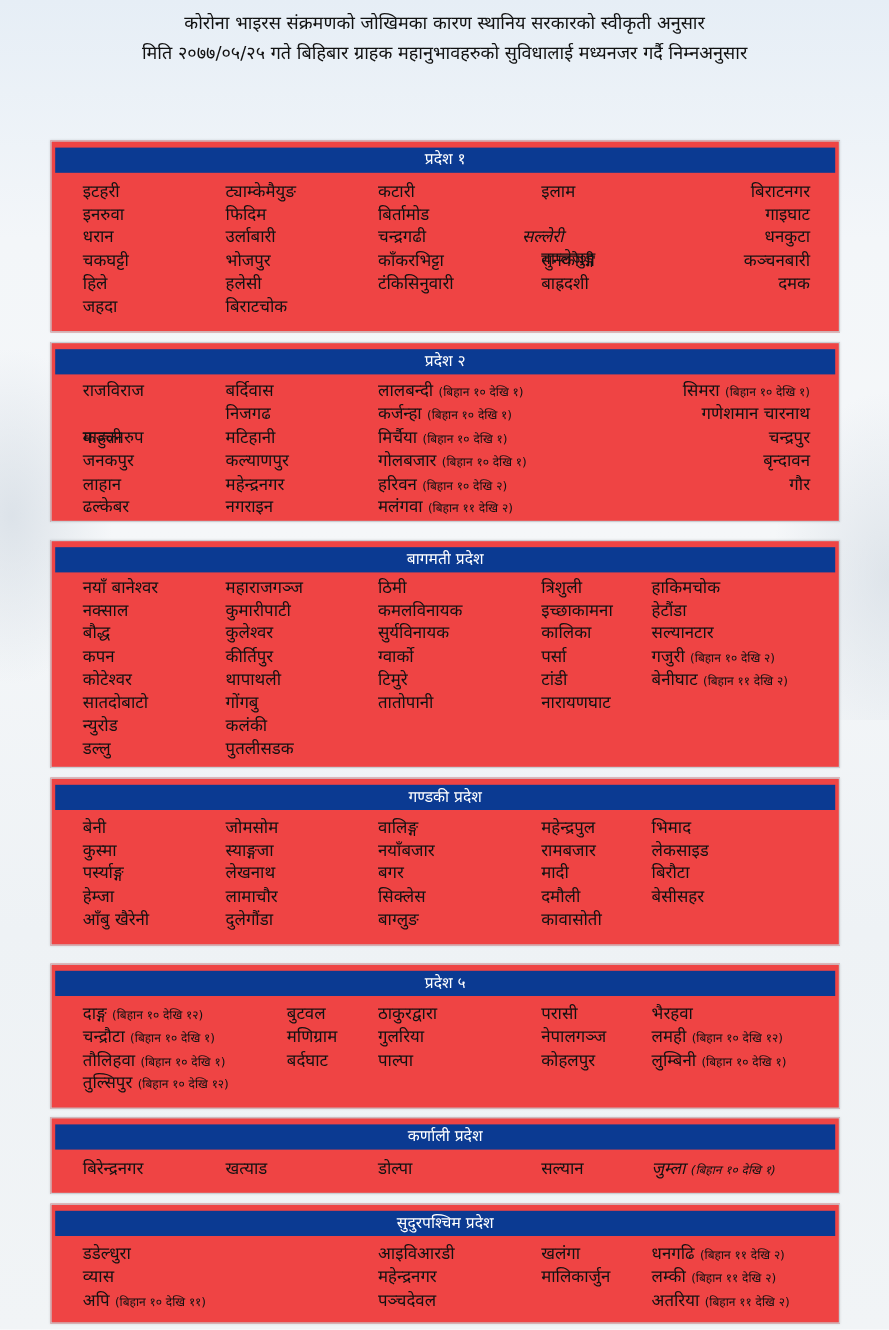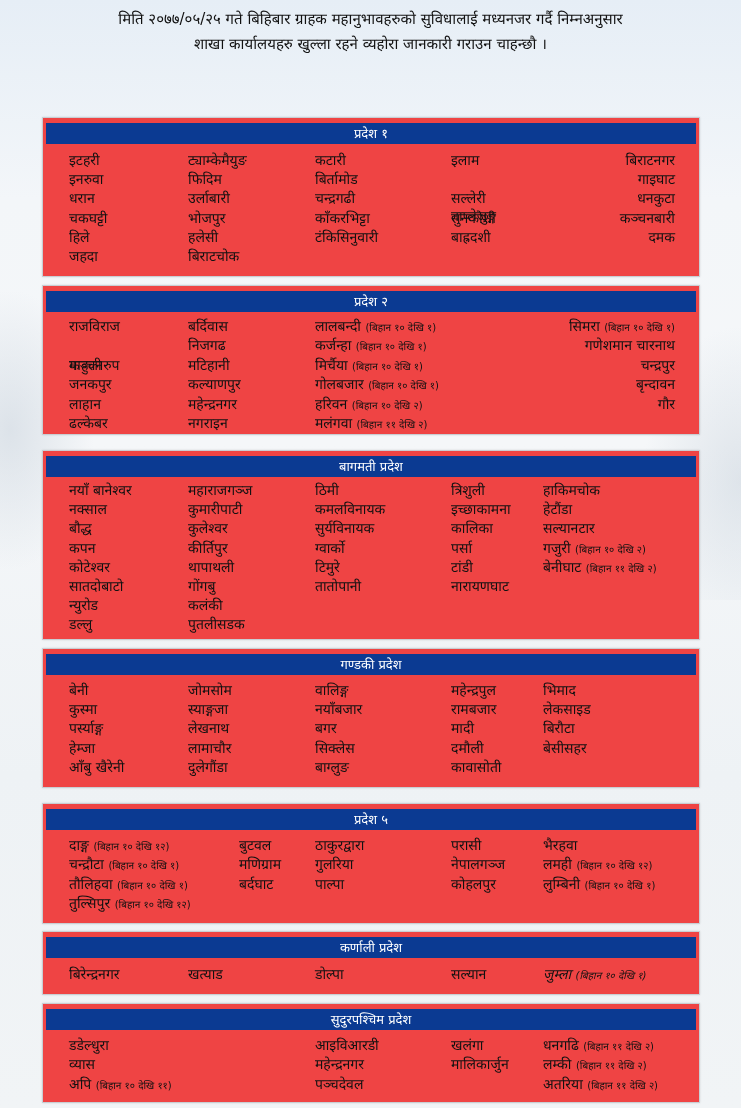--- a/index.html
+++ b/index.html
@@ -39,22 +39,22 @@
   }
   .cell.right { text-align: right; }
   .note { font-size: 10px; }
 </style>
 </head>
 <body>
 
 <div class="mountain"></div>
 
 <div class="intro">
+  <div class="line">कोरोना भाइरस संक्रमणको जोखिमका कारण स्थानिय सरकारको स्वीकृती अनुसार</div>
   <div class="line">मिति २०७७/०५/२५ गते बिहिबार ग्राहक महानुभावहरुको सुविधालाई मध्यनजर गर्दै निम्नअनुसार</div>
-  <div class="line">शाखा कार्यालयहरु खुल्ला रहने व्यहोरा जानकारी गराउन चाहन्छौ ।</div>
 </div>
 
 <div class="panel" style="top: 117px; height: 158px;">
     <div class="panel-head">प्रदेश १</div>
     <div class="grid">
       <div class="cell" style="top: 7px; left: 26px;"><span>इटहरी</span></div>
       <div class="cell" style="top: 26.2px; left: 26px;"><span>इनरुवा</span></div>
       <div class="cell" style="top: 45.4px; left: 26px;"><span>धरान</span></div>
       <div class="cell" style="top: 64.6px; left: 26px;"><span>चकघट्टी</span></div>
       <div class="cell" style="top: 83.8px; left: 26px;"><span>हिले</span></div>
@@ -65,21 +65,21 @@
       <div class="cell" style="top: 64.6px; left: 145px;"><span>भोजपुर</span></div>
       <div class="cell" style="top: 83.8px; left: 145px;"><span>हलेसी</span></div>
       <div class="cell" style="top: 103px; left: 145px;"><span>बिराटचोक</span></div>
       <div class="cell" style="top: 7px; left: 272px;"><span>कटारी</span></div>
       <div class="cell" style="top: 26.2px; left: 272px;"><span>बिर्तामोड</span></div>
       <div class="cell" style="top: 45.4px; left: 272px;"><span>चन्द्रगढी</span></div>
       <div class="cell" style="top: 64.6px; left: 272px;"><span>काँकरभिट्टा</span></div>
       <div class="cell" style="top: 83.8px; left: 272px;"><span>टंकिसिनुवारी</span></div>
       <div class="cell" style="top: 7px; left: 408px;"><span>इलाम</span></div>
       <div class="cell" style="top: 31px; left: 408px; margin-top: 32px;"><span>ताप्लेजुङ्ग</span></div>
-      <div class="cell" style="top: 45.4px; left: 408px;"><span>सल्लेरी</span></div>
+      <div class="cell" style="top: 45.4px; left: 392px; font-style: italic;"><span>सल्लेरी</span></div>
       <div class="cell" style="top: 64.6px; left: 408px;"><span>सुनकोशी</span></div>
       <div class="cell" style="top: 83.8px; left: 408px;"><span>बाह्रदशी</span></div>
       <div class="cell right" style="top: 7px; right: 24px;"><span>बिराटनगर</span></div>
       <div class="cell right" style="top: 26.2px; right: 24px;"><span>गाइघाट</span></div>
       <div class="cell right" style="top: 45.4px; right: 24px;"><span>धनकुटा</span></div>
       <div class="cell right" style="top: 64.6px; right: 24px;"><span>कञ्चनबारी</span></div>
       <div class="cell right" style="top: 83.8px; right: 24px;"><span>दमक</span></div>
     </div>
   </div>
 <div class="panel" style="top: 285px; height: 148px;">

